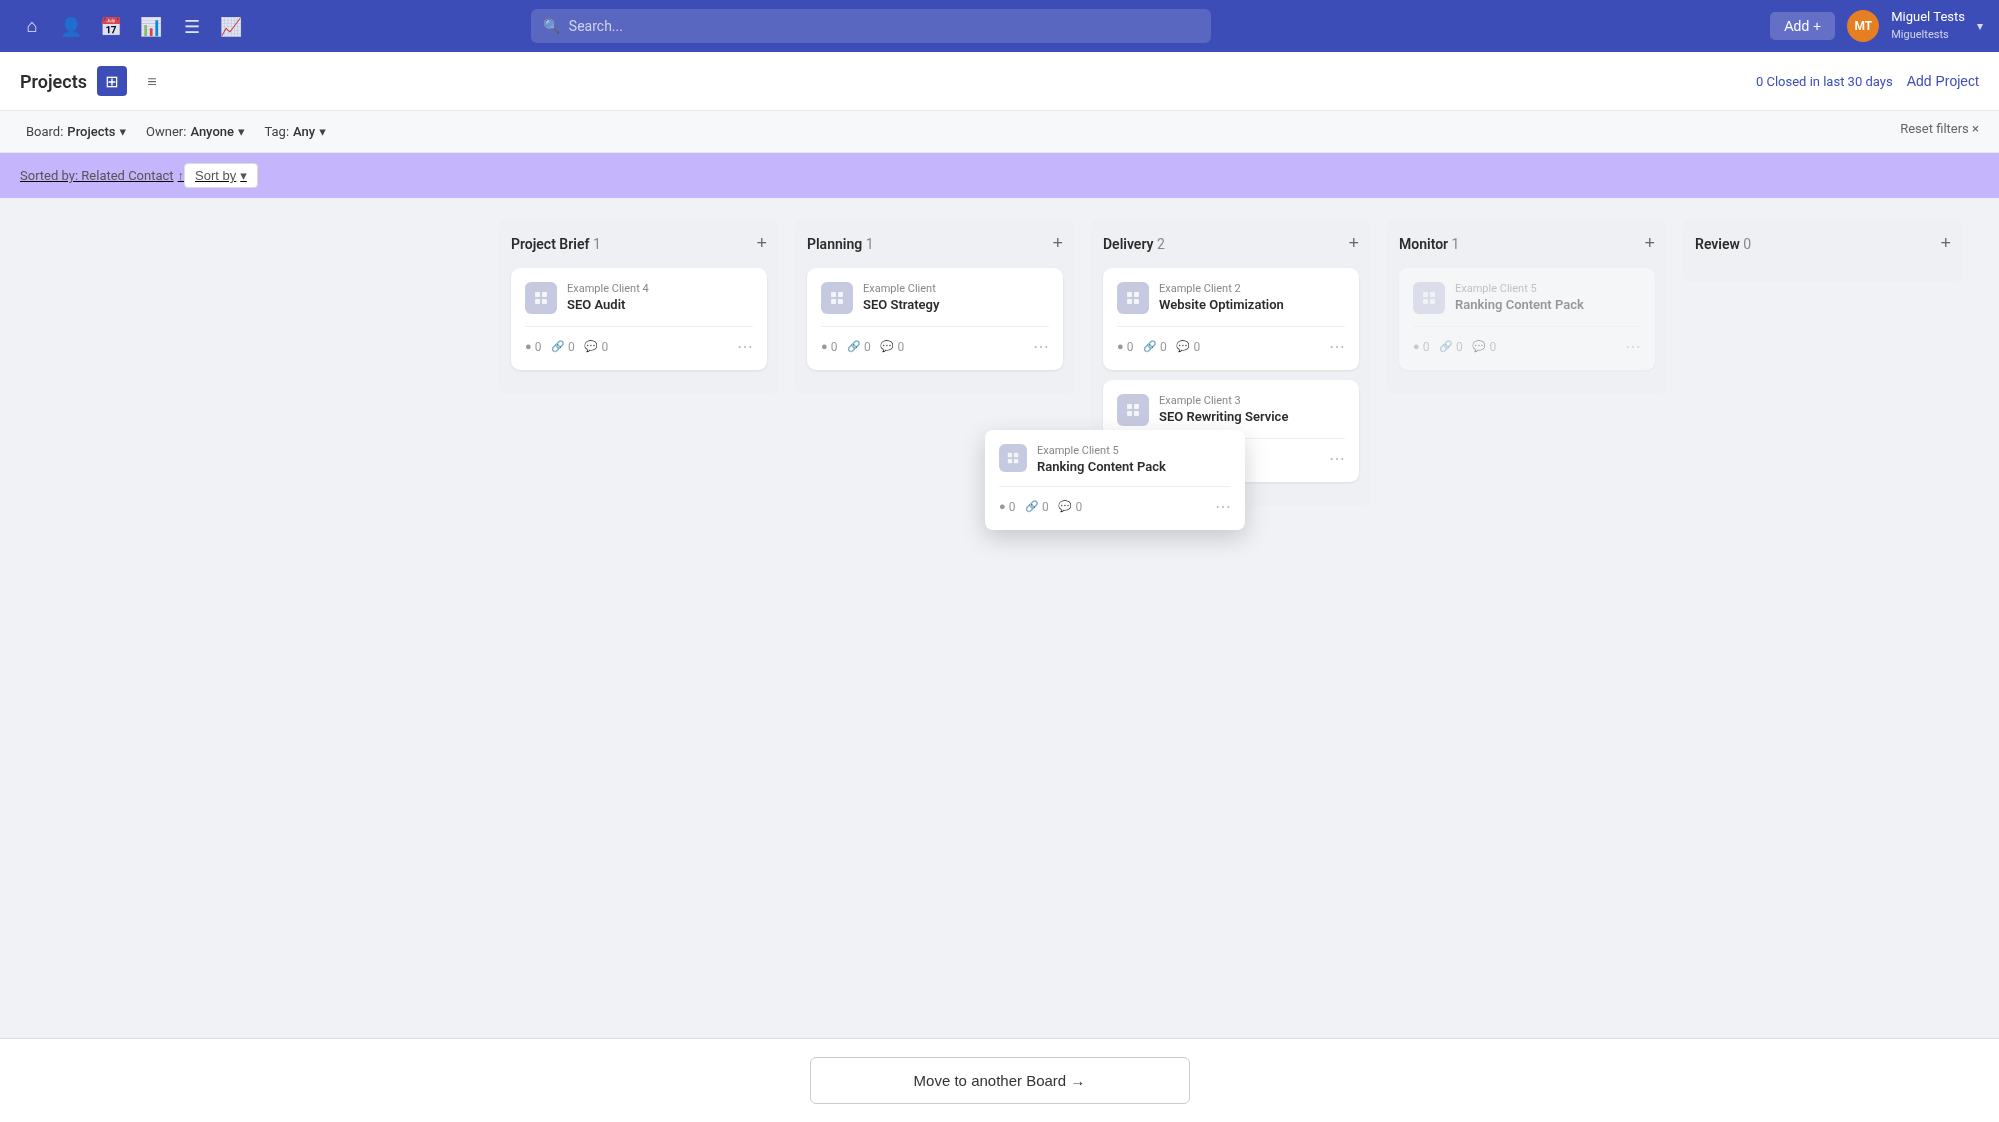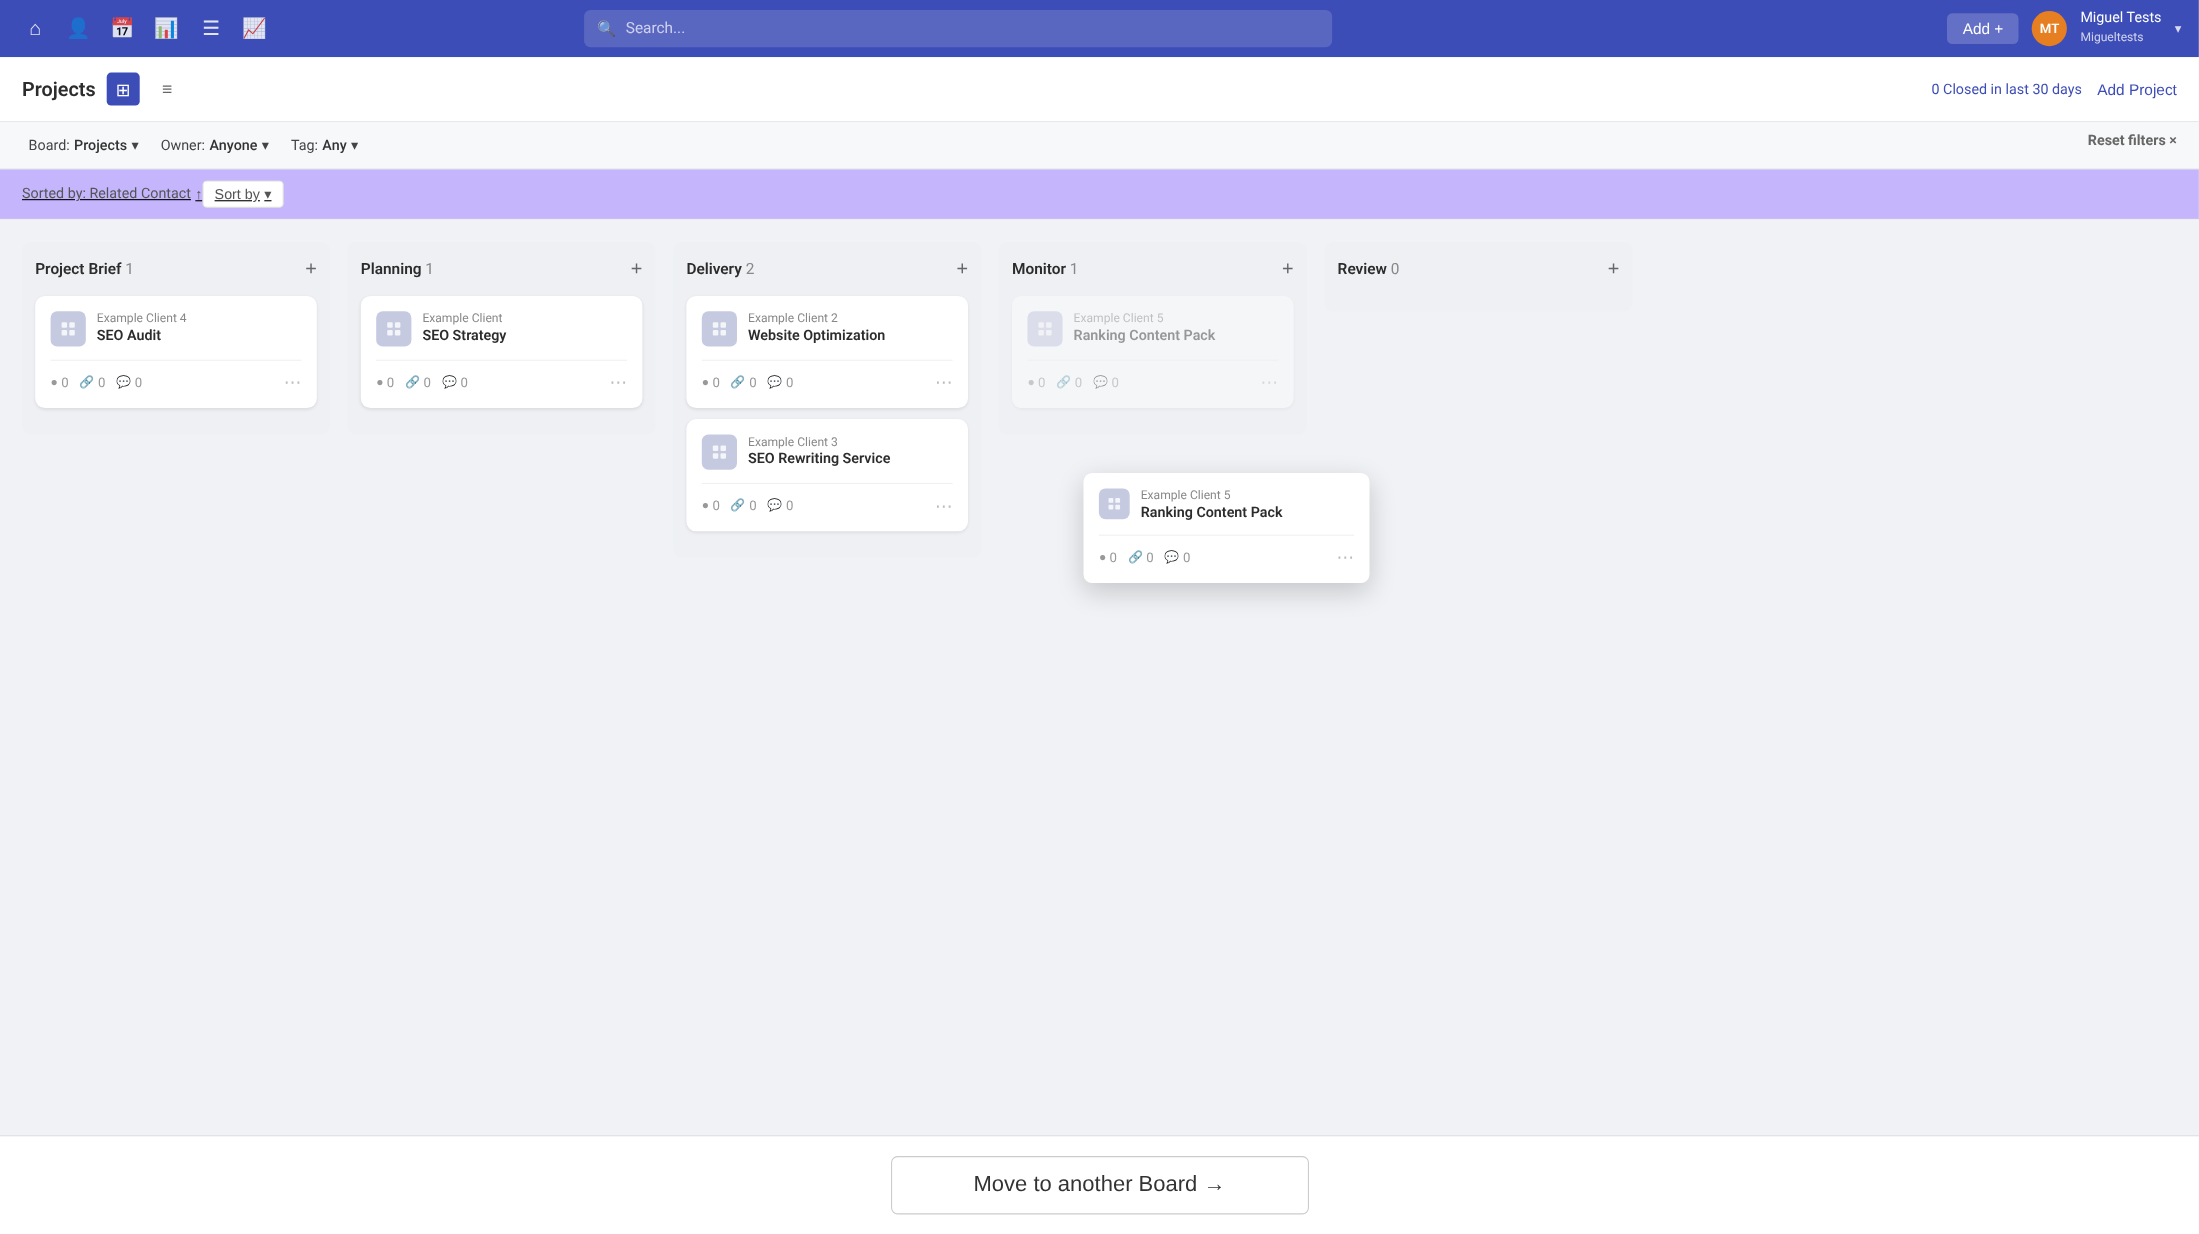--- a/index.html
+++ b/index.html
@@ -103,21 +103,21 @@
       border-bottom: 1px solid #e8e8e8;
     }
     .filter-chip {
       display: flex; align-items: center; gap: 4px;
       font-size: 13px; color: #444;
       cursor: pointer;
       padding: 3px 6px;
       border-radius: 4px;
     }
     .filter-chip .label { font-weight: 500; color: #333; }
-    .filter-reset { margin-left: auto; font-size: 13px; color: #666; cursor: pointer; font-weight: bold; }
+    .filter-reset { margin-left: auto; font-size: 13px; color: #666; cursor: pointer; }
 
     
     .sort-bar {
       background: #c4b5fd;
       padding: 10px 20px;
       display: flex;
       align-items: center;
       justify-content: flex-start;
       border-bottom: 1px solid #eee;
       text-decoration: underline;
@@ -134,20 +134,21 @@
     }
 
     
     .kanban-board {
       display: flex;
       gap: 0;
       padding: 20px;
       overflow-x: auto;
       align-items: flex-start;
       min-height: calc(100vh - 220px);
+      justify-content: flex-end;
     }
     .kanban-column {
       min-width: 280px;
       width: 280px;
       background: #eef0f4;
       border-radius: 8px;
       padding: 14px 12px;
       margin-right: 16px;
       flex-shrink: 0;
     }
@@ -229,21 +230,21 @@
       display: flex;
       justify-content: center;
       gap: 16px;
       border-top: 1px solid #ddd;
       z-index: 50;
     }
     .bottom-btn {
       width: 380px;
       padding: 14px;
       border-radius: 6px;
-      font-size: 20px;
+      font-size: 15px;
       cursor: pointer;
       font-weight: 400;
       text-align: center;
     }
     .bottom-btn-outline {
       background: white;
       border: 1px solid #ccc;
       color: #333;
     }
     .bottom-btn-solid {

